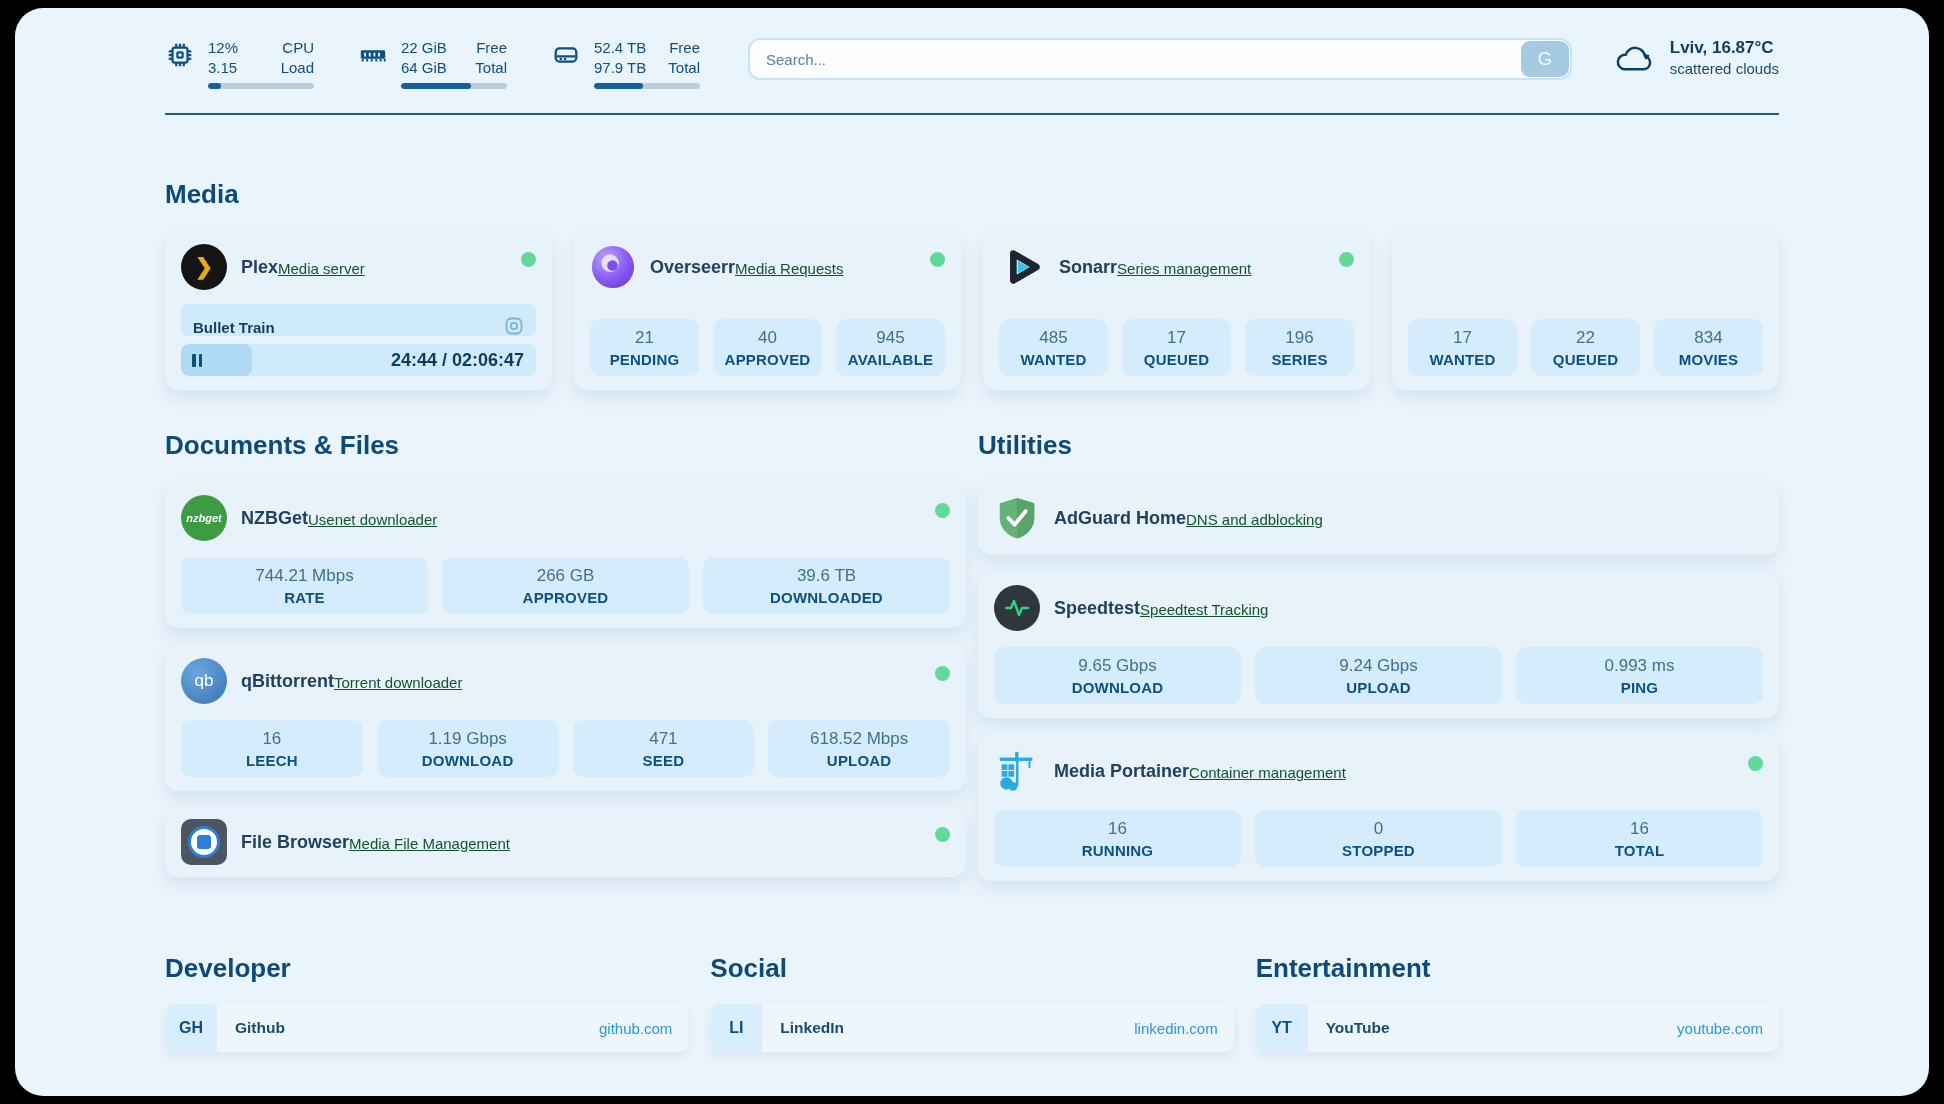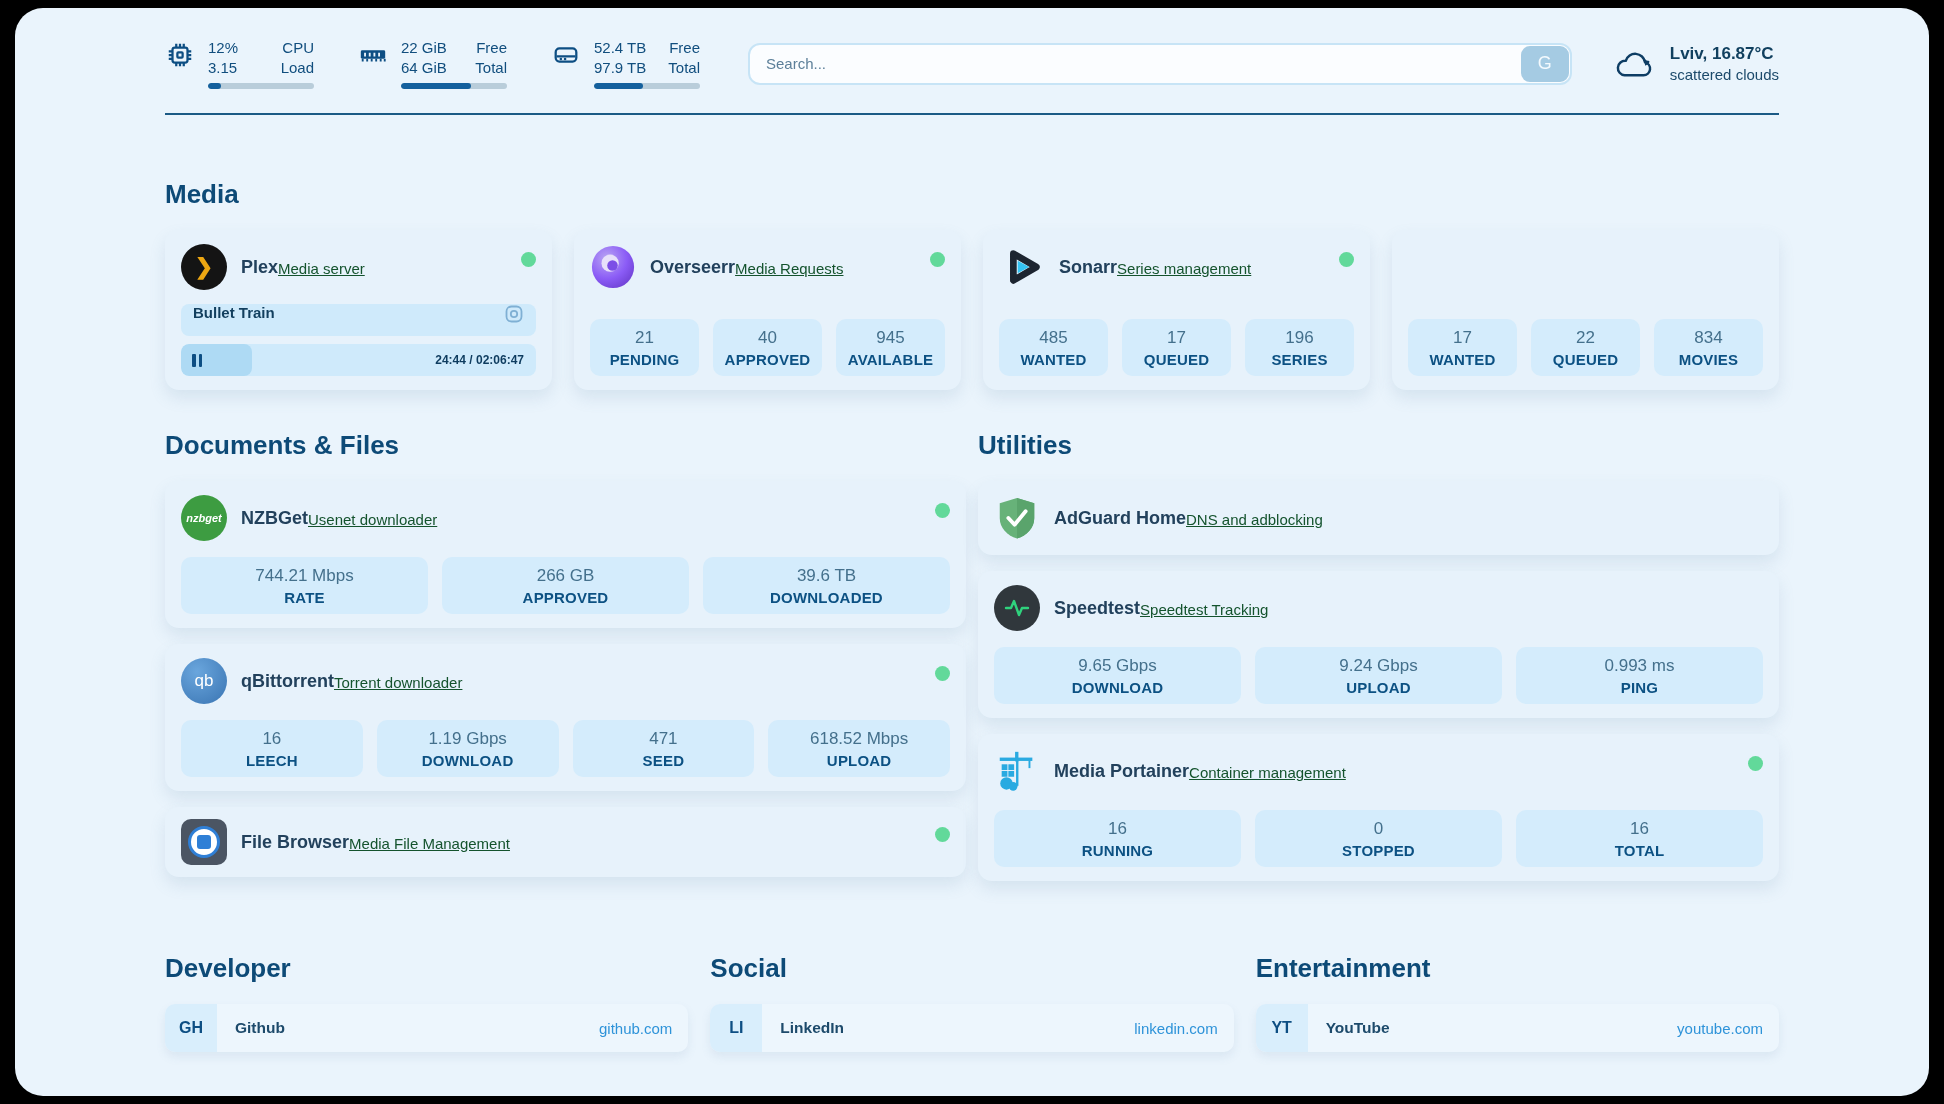--- a/index.html
+++ b/index.html
@@ -1,21 +1,21 @@
 <!DOCTYPE html>
 <html><head>
 <meta charset="utf-8">
 <style>
   * { margin:0; padding:0; box-sizing:border-box; }
   html,body { background:#000; }
   body { font-family:"Liberation Sans", sans-serif; width:1944px; height:1104px; position:relative; overflow:hidden; }
   .panel { position:absolute; left:15px; right:15px; top:8px; bottom:8px; background:#eaf4fc; border-radius:28px; overflow:hidden; }
 
   
-  .topbar { display:flex; align-items:center; padding:30px 150px 0 150px; }
+  .topbar { display:flex; align-items:flex-start; padding:30px 150px 0 150px; }
   .stat { display:flex; align-items:flex-start; margin-right:44px; }
   .hw-icon { width:30px; height:30px; margin-right:13px; margin-top:2px; flex:none; }
   .stat-body { width:106px; }
   .stat-grid { display:grid; grid-template-columns:auto auto; justify-content:space-between; font-size:15px; line-height:1.3; color:#114e7e; }
   .stat-grid .lbl { text-align:right; }
   .bar { margin-top:6px; height:6px; border-radius:3px; background:#b9cdda; overflow:hidden; }
   .bar-fill { height:100%; border-radius:3px; background:#14609d; }
 
   .searchwrap { flex:1; position:relative; margin:0 42px 0 4px; height:42px; }
   .searchwrap input { width:100%; height:100%; border:2px solid #c7e4f6; border-radius:12px; background:#fbfdff; font-family:inherit; font-size:15px; color:#0f766e; padding:0 70px 0 16px; outline:none; }
@@ -51,28 +51,28 @@
   .app-icon { width:46px; height:46px; flex:none; display:flex; align-items:center; justify-content:center; }
   .icon-plex { border-radius:50%; background:#141414; color:#eda712; font-size:22px; font-weight:bold; }
   .icon-nzbget { border-radius:50%; background:#3d9c41; color:#fff; font-size:11px; font-weight:bold; font-style:italic; }
   .icon-qb { border-radius:50%; background:radial-gradient(circle at 35% 30%, #6aa6dd, #3974b2); color:#fff; font-size:17px; font-weight:normal; }
   .icon-speedtest { border-radius:50%; background:#30373c; }
   .icon-fb { border-radius:10px; background:#4b5563; }
   .fb-ring { width:32px; height:32px; border-radius:50%; background:#fff; border:3px solid #2f7fd6; display:flex; align-items:center; justify-content:center; }
   .fb-floppy { width:14px; height:14px; border-radius:3px; background:#2f7fd6; }
 
   
-  .np-row { margin-top:14px; background:#cfeafb; border-radius:8px; height:32px; display:flex; align-items:flex-start; padding:0 12px; }
+  .np-row { margin-top:14px; background:#cfeafb; border-radius:8px; height:32px; display:flex; align-items:flex-end; padding:0 12px; }
   .np-title { font-size:15px; font-weight:bold; color:#123f5e; }
   .np-cast { margin-left:auto; width:20px; height:20px; }
   .pg-row { margin-top:8px; background:#cfeafb; border-radius:8px; height:32px; position:relative; overflow:hidden; }
   .pg-fill { position:absolute; left:0; top:0; bottom:0; background:#aedaf4; border-radius:8px; display:flex; align-items:center; padding-left:11px; }
   .pause-icon { display:flex; gap:3px; }
   .pause-icon i { display:block; width:3.5px; height:13px; background:#0d4e83; border-radius:1px; }
-  .pg-time { position:absolute; right:12px; top:0; line-height:32px; font-size:12px; font-weight:bold; color:#0e3c5f; }
+  .pg-time { position:absolute; right:12px; top:0; line-height:32px; font-size:18px; font-weight:bold; color:#0e3c5f; }
 
   
   .two-col { display:grid; grid-template-columns:1fr 1fr; column-gap:12px; margin-top:40px; align-items:start; }
   .col-title { margin-bottom:20px; }
   .col .card { margin-bottom:16px; flex:none; display:flex; }
   .col .card.no-stats { padding:12px 16px; }
 
   
   .links-grid { display:grid; grid-template-columns:1fr 1fr 1fr; column-gap:22px; margin-top:56px; }
   .link-row { display:flex; align-items:center; height:48px; background:#edf6fd; border-radius:10px; overflow:hidden; margin-bottom:12px; box-shadow:0 5px 10px rgba(104,143,176,.12); cursor:pointer; }

